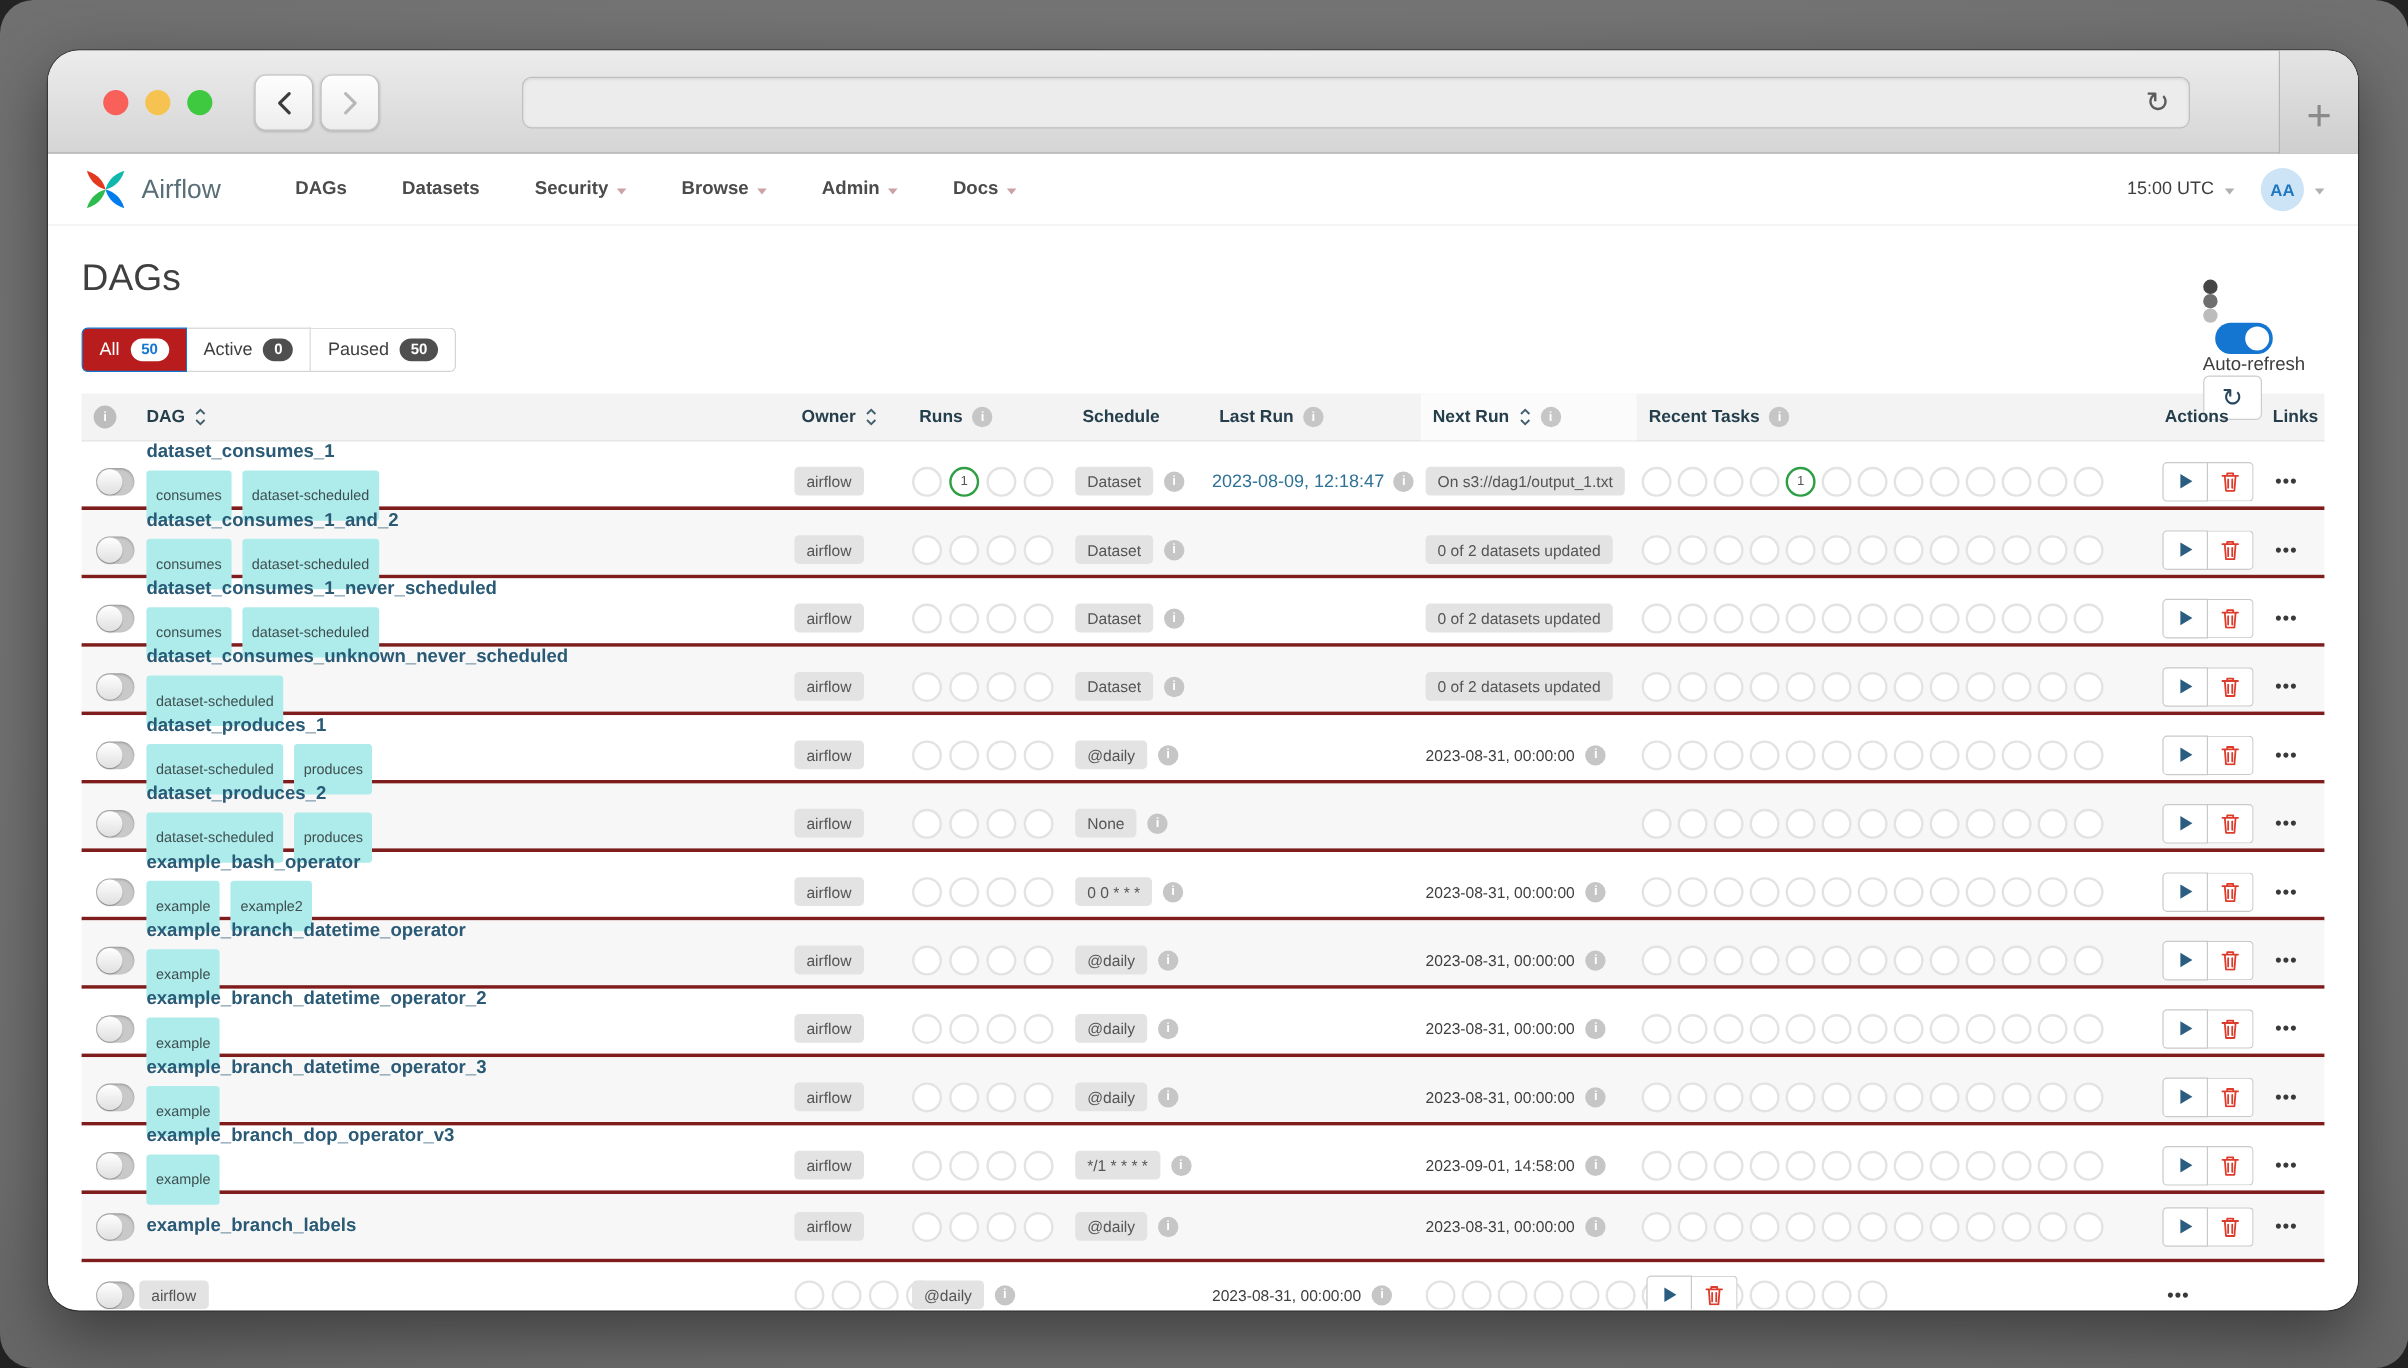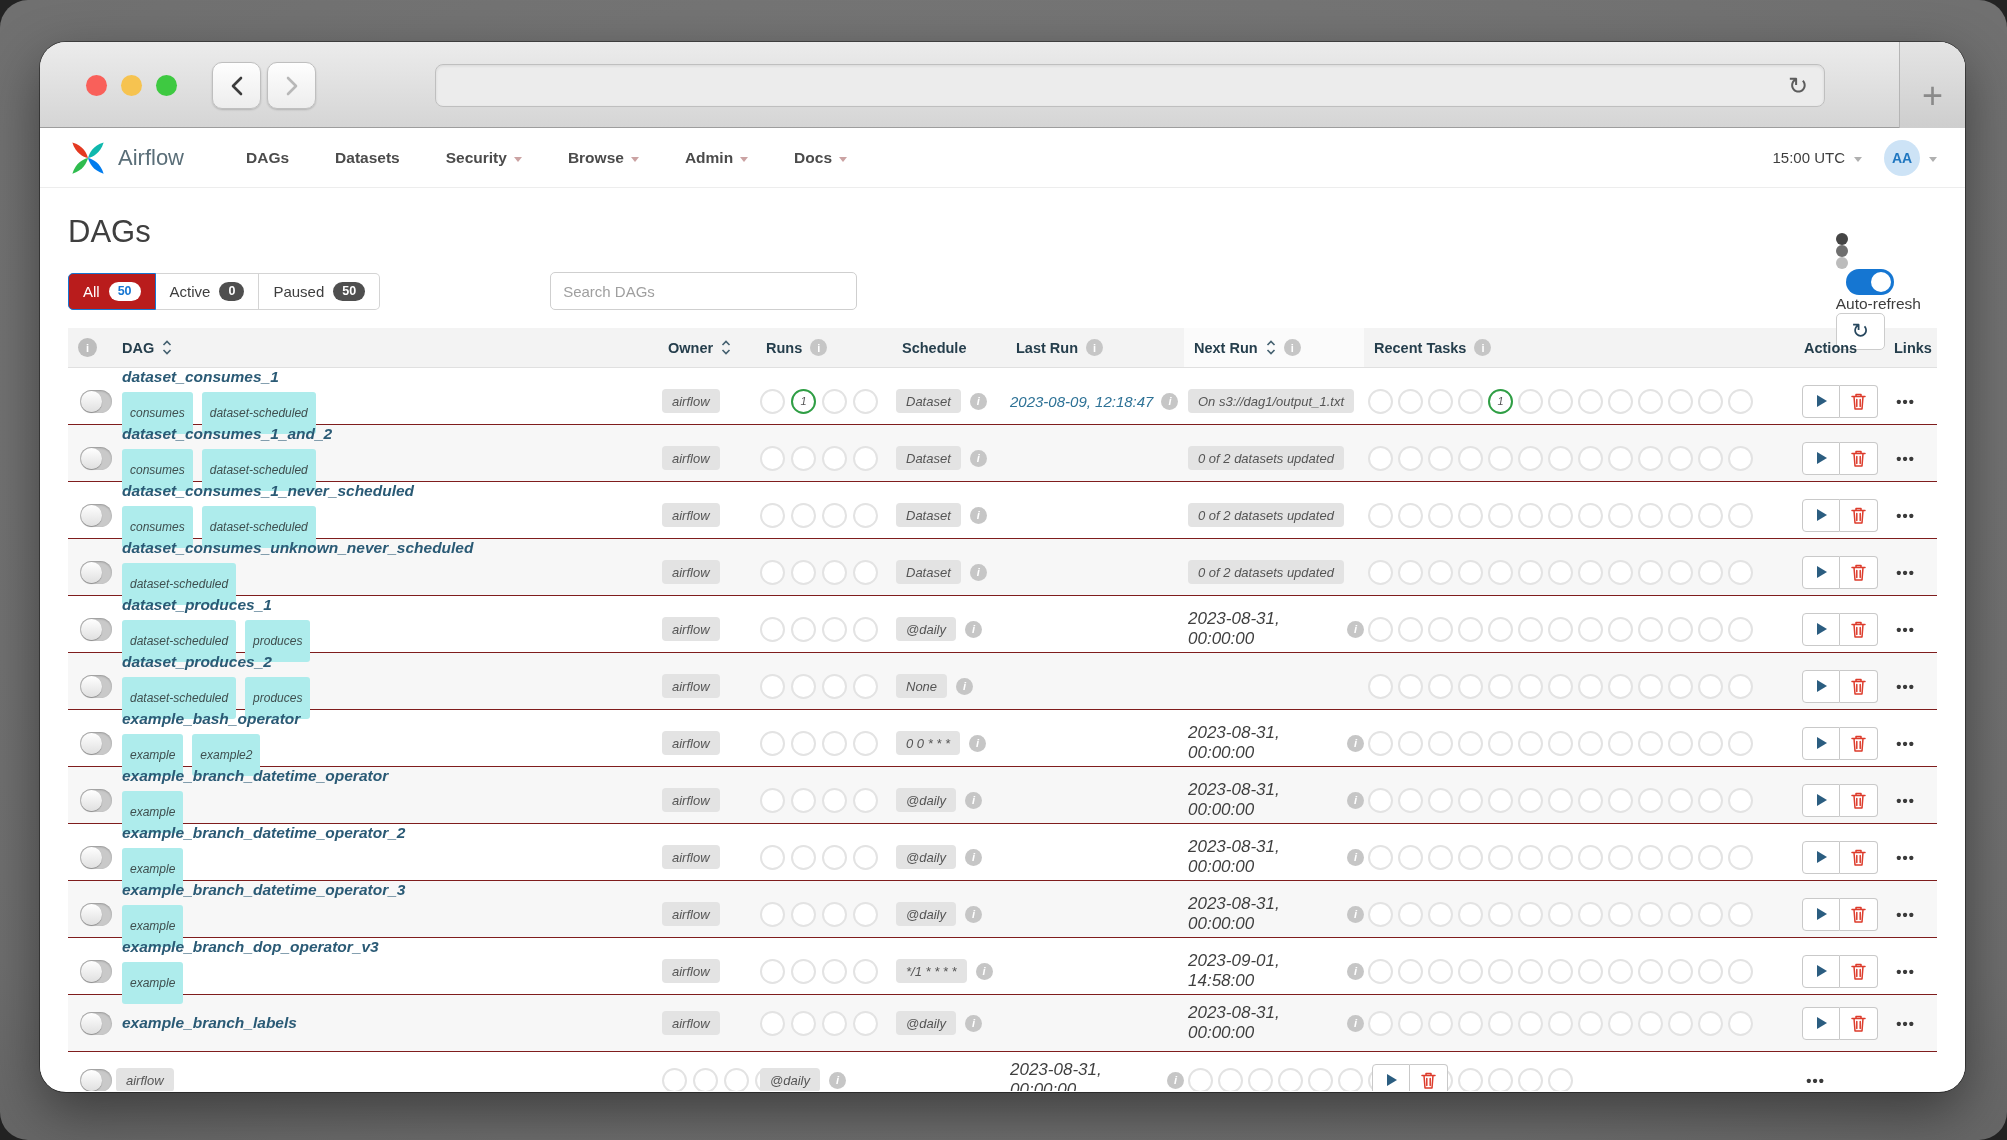--- a/index.html
+++ b/index.html
@@ -94,21 +94,21 @@
   .refresh-btn {
     width:49px; height:37px; border:1px solid #ccc; border-radius:5px; background:#fff;
     color:#27475e; font-size:21px; display:flex; align-items:center; justify-content:center; cursor:pointer; padding:0;
   }
   
   .grid-row { display:grid; grid-template-columns:44px 546px 98px 136px 114px 178px 180px 430px 90px 53px; align-items:center; }
   .thead { background:#f3f3f3; height:40px; font-size:14.5px; font-weight:700; color:#253e4c; border-bottom:1px solid #e0e0e0; }
   .th { display:flex; align-items:center; gap:8px; padding-left:10px; height:100%; }
   .th.hl { background:#fbfbfb; }
   .sort-icon { display:flex; }
-  .row { height:57px; border-bottom:1px solid #7f1d1d; background:#fff;font-style:italic; }
+  .row { height:57px; border-bottom:3px solid #7f1d1d; background:#fff; }
   .row:nth-child(even) { background:#f7f7f7; }
   .cell { padding-left:4px; display:flex; align-items:center; }
   .pause-toggle {
     width:40px; height:23px; border-radius:12px; background:#c9c9c9; position:relative;
     box-shadow: inset 0 1px 2px rgba(0,0,0,.25); margin-left:8px; cursor:pointer;
   }
   .pause-toggle .knob {
     position:absolute; left:1px; top:1px; width:21px; height:21px; border-radius:50%;
     background:linear-gradient(#fff,#e0e0e0); box-shadow:0 1px 1px rgba(0,0,0,.3);
   }
@@ -123,21 +123,21 @@
     display:flex; align-items:center; justify-content:center; font-size:11px; color:#555; flex:0 0 auto; cursor:pointer;
   }
   .circle.green { border-color:#2f9e44; }
   .c-sched, .c-next { gap:9px; }
   .info-icon {
     width:17px; height:17px; border-radius:50%; background:#c6c6c6; color:#fff;
     font-size:11px; font-weight:700; display:inline-flex; align-items:center; justify-content:center; flex:0 0 auto;
   }
   .info-icon.big { width:19px; height:19px; background:#bdbdbd; }
   .lastrun-link { color:#2e7296; font-size:15px; cursor:pointer; }
-  .next-time { color:#3f3f3f; font-size:17px; }
+  .next-time { color:#3f3f3f; font-size:13px; }
   .btn-group { display:flex; margin-left:4px; }
   .abtn { width:38px; height:33px; background:#fff; border:1px solid #c9c9c9; display:flex; align-items:center; justify-content:center; padding:0; cursor:pointer; }
   .abtn:first-child { border-radius:4px 0 0 4px; }
   .abtn:last-child { border-radius:0 4px 4px 0; border-left:none; }
   .links-dots { font-size:15px; font-weight:700; color:#3a3a3a; letter-spacing:1px; cursor:pointer; margin-left:8px; }
 </style>
 </head>
 <body>
 
 <div class="desk">
@@ -223,21 +223,20 @@
               </button>
               <button class="tab">
                 <span>Active</span>
                 <span class="pill">0</span>
               </button>
               <button class="tab">
                 <span>Paused</span>
                 <span class="pill">50</span>
               </button>
             </div>
-          <input class="textbox search" placeholder="Search DAGs" style="">
           <div class="controls-right">
             <span class="dot dot1"></span>
             <span class="dot dot2"></span>
             <span class="dot dot3"></span>
             <span class="switch">
                 <span class="knob"></span>
               </span>
             <span class="ar-label">Auto-refresh</span>
             <button class="refresh-btn">
                 <span>↻</span>

